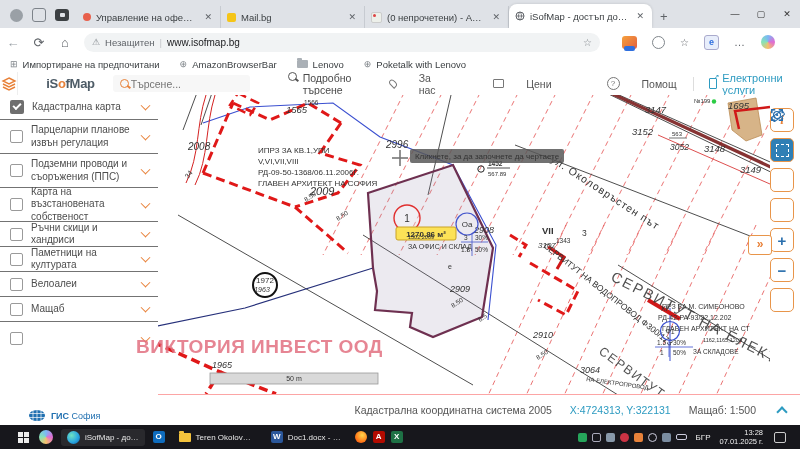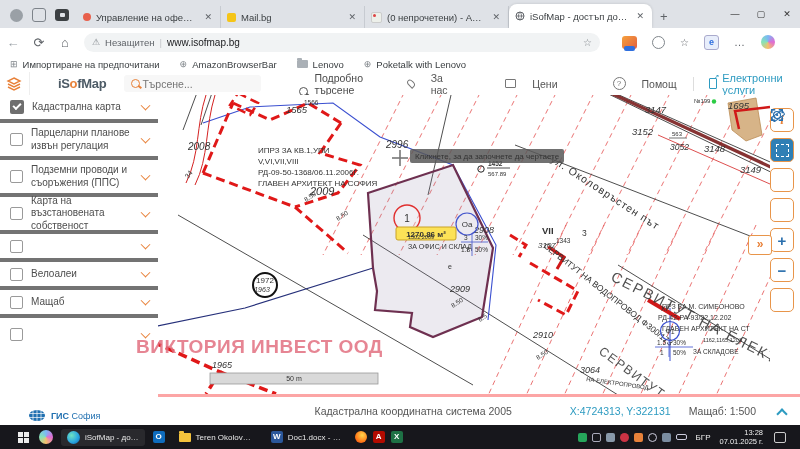--- a/index.html
+++ b/index.html
@@ -52,33 +52,33 @@
   .apphead{position:absolute;left:0;top:72px;width:800px;height:23px;background:#fff;border-bottom:1px solid #e2e2e2;display:flex;align-items:center;}
   .layersbox{width:44px;height:23px;border-right:1px solid #eee;display:flex;align-items:center;justify-content:center;}
   .logo{font-size:13px;font-weight:bold;letter-spacing:-.3px;color:#4d5b66;margin-left:28px;}
   .logo .o{color:#e8823a;}
   .hsearch{display:flex;align-items:center;margin-left:18px;width:150px;height:17px;background:#f7f7f7;border-radius:3px;padding:0 7px;}
   .hsearch input{border:none;background:transparent;outline:none;font-size:10.5px;color:#555;width:110px;font-family:"Liberation Sans",sans-serif;}
   .mag{width:7px;height:7px;border:1.5px solid #e8823a;border-radius:50%;position:relative;flex:none;}
   .mag:after{content:"";position:absolute;left:6px;top:6px;width:4px;height:1.5px;background:#e8823a;transform:rotate(40deg);}
   .mag.dark{border-color:#555;}
   .mag.dark:after{background:#555;}
-  .advs{display:flex;align-items:flex-end;gap:6px;margin-left:38px;font-size:10.5px;color:#4a4a4a;}
+  .advs{display:flex;align-items:flex-start;gap:6px;margin-left:38px;font-size:10.5px;color:#4a4a4a;}
   .hnav{margin-left:auto;display:flex;align-items:center;gap:16px;font-size:10.5px;color:#555;padding-right:14px;}
-  .hnav .itm{display:flex;align-items:center;gap:16px;padding-left:39px;}
+  .hnav .itm{display:flex;align-items:center;gap:22px;padding-left:39px;}
   .pin{width:7px;height:7px;border:1.5px solid #777;border-radius:50% 50% 50% 0;transform:rotate(-45deg);}
   .card{width:9px;height:7px;border:1.2px solid #777;border-radius:1px;}
   .qm{width:11px;height:11px;border:1.2px solid #777;border-radius:50%;font-size:8px;text-align:center;line-height:11px;color:#777;}
   .vline{width:1px;height:14px;background:#ddd;}
   .eserv{display:flex;align-items:center;gap:5px;color:#2d9bc1;font-size:11px;}
   .extlink{width:9px;height:9px;border:1.3px solid #2d9bc1;border-radius:1px;position:relative;}
   .extlink:after{content:"↗";position:absolute;right:-3px;top:-6px;font-size:7px;color:#2d9bc1;}
   
   .sidebar{position:absolute;left:0;top:95px;width:158px;height:330px;background:#fff;border-right:1px solid #d8d8d8;}
-  .srow{display:flex;align-items:center;padding:0 6px 0 10px;border-bottom:4px solid #737373;position:relative;}
+  .srow{display:flex;align-items:center;padding:0 6px 0 10px;border-bottom:1px solid #737373;position:relative;}
   .srow .lbl{font-size:10px;color:#4d4d4d;line-height:1.25;width:106px;margin-left:8px;}
   .cb{width:14px;height:14px;border-radius:2px;flex:none;}
   .cb.on{background:#6e6e6e;position:relative;}
   .cb.on:after{content:"";position:absolute;left:3px;top:3px;width:6px;height:3px;border-left:2px solid #fff;border-bottom:2px solid #fff;transform:rotate(-45deg);}
   .cb.off{background:#fff;border:1.5px solid #9a9a9a;width:11px;height:11px;}
   .chev{position:absolute;right:9px;top:50%;width:6px;height:6px;border-right:1.6px solid #e8823a;border-bottom:1.6px solid #e8823a;transform:translateY(-70%) rotate(45deg);}
   .gislogo{position:absolute;left:0;bottom:3px;width:158px;display:flex;align-items:center;gap:5px;padding-left:28px;}
   .gislogo .txt{font-size:9px;color:#1f6fb0;}
   .gislogo .txt b{font-weight:bold;}
   
@@ -88,22 +88,22 @@
   .it{font-style:italic;}
   .watermark{position:absolute;left:136px;top:336px;z-index:6;font-size:19px;font-weight:bold;letter-spacing:.5px;color:rgba(226,112,128,.85);white-space:nowrap;}
   .maptools{position:absolute;right:6px;top:13px;display:flex;flex-direction:column;gap:6px;z-index:7;}
   .mtb{width:24px;height:24px;background:#fff;border:1.5px solid #e8954a;border-radius:5px;display:flex;align-items:center;justify-content:center;box-sizing:border-box;}
   .mtb.sel{background:#2f7fb5;}
   .mtb.sel i{display:block;width:11px;height:11px;border:1.5px dashed #fff;}
   .mtb .inf{font-family:"Liberation Serif",serif;font-style:italic;font-weight:bold;color:#e8823a;font-size:13px;}
   .mtb .pm{color:#2a6fad;font-size:15px;font-weight:bold;line-height:1;}
   .expandbtn{position:absolute;left:590px;top:140px;width:22px;height:18px;background:#fff;border:1px solid #e8954a;border-radius:3px;color:#e8823a;font-size:12px;font-weight:bold;text-align:center;line-height:16px;z-index:7;}
   
-  .statusbar{position:absolute;left:158px;top:394px;width:642px;height:31px;background:#fff;border-top:3px solid #fca5a5;display:flex;align-items:center;justify-content:flex-end;gap:18px;padding-right:44px;box-sizing:border-box;font-size:10.5px;color:#555;}
-  .statusbar .coords{color:#2d9bc1;margin-left:40px;}
+  .statusbar{position:absolute;left:158px;top:394px;width:642px;height:31px;background:#fff;border-top:1px solid #fca5a5;display:flex;align-items:center;justify-content:flex-end;gap:18px;padding-right:44px;box-sizing:border-box;font-size:10.5px;color:#555;}
+  .statusbar .coords{color:#2d9bc1;}
   .chup{position:absolute;right:14px;top:13px;width:6px;height:6px;border-left:2px solid #2d9bc1;border-top:2px solid #2d9bc1;transform:rotate(45deg);}
   
   .taskbar{position:absolute;left:0;top:425px;width:800px;height:24px;background:#17171c;display:flex;align-items:center;color:#eee;}
   .startlogo{display:grid;grid-template-columns:5px 5px;grid-gap:1px;margin-left:18px;}
   .startlogo i{display:block;width:5px;height:5px;background:#ececec;}
   .tsearch{display:flex;align-items:center;margin-left:36px;width:110px;height:17px;background:#fff;border-radius:9px;padding:0 2px 0 8px;color:#333;font-size:9px;gap:5px;}
   .tsearch .weather{margin-left:auto;width:30px;height:15px;border-radius:8px;background:linear-gradient(115deg,#f3c6d2 30%,#9fd8e6);}
   .tk-ic{flex:none;}
   .edge-c{width:13px;height:13px;border-radius:50%;background:radial-gradient(circle at 35% 35%,#6fe3c1,#2aa7e0 55%,#0b62a8);}
   .apptile{display:flex;align-items:center;gap:5px;background:rgba(255,255,255,.08);border-radius:3px;padding:2px 6px;margin-left:8px;font-size:8px;color:#e8e8e8;}
@@ -259,20 +259,26 @@
       <span class="lbl">Подземни проводи и съоръжения (ППС)</span>
       <span class="chev"></span>
       </div>
     <div class="srow" style="height:33px">
       <span class="cb off"></span>
       <span class="lbl">Карта на възстановената собственост</span>
       <span class="chev"></span>
       </div>
     <div class="srow" style="height:24px">
       <span class="cb off"></span>
+      <span class="lbl">Ръчни скици и хандриси</span>
+      <span class="chev"></span>
+      </div>
+    <div class="srow" style="height:24px">
+      <span class="cb off"></span>
+      <span class="lbl">Паметници на културата</span>
       <span class="chev"></span>
       </div>
     <div class="srow" style="height:24px">
       <span class="cb off"></span>
       <span class="lbl">Велоалеи</span>
       <span class="chev"></span>
       </div>
     <div class="srow" style="height:24px">
       <span class="cb off"></span>
       <span class="lbl">Мащаб</span>

